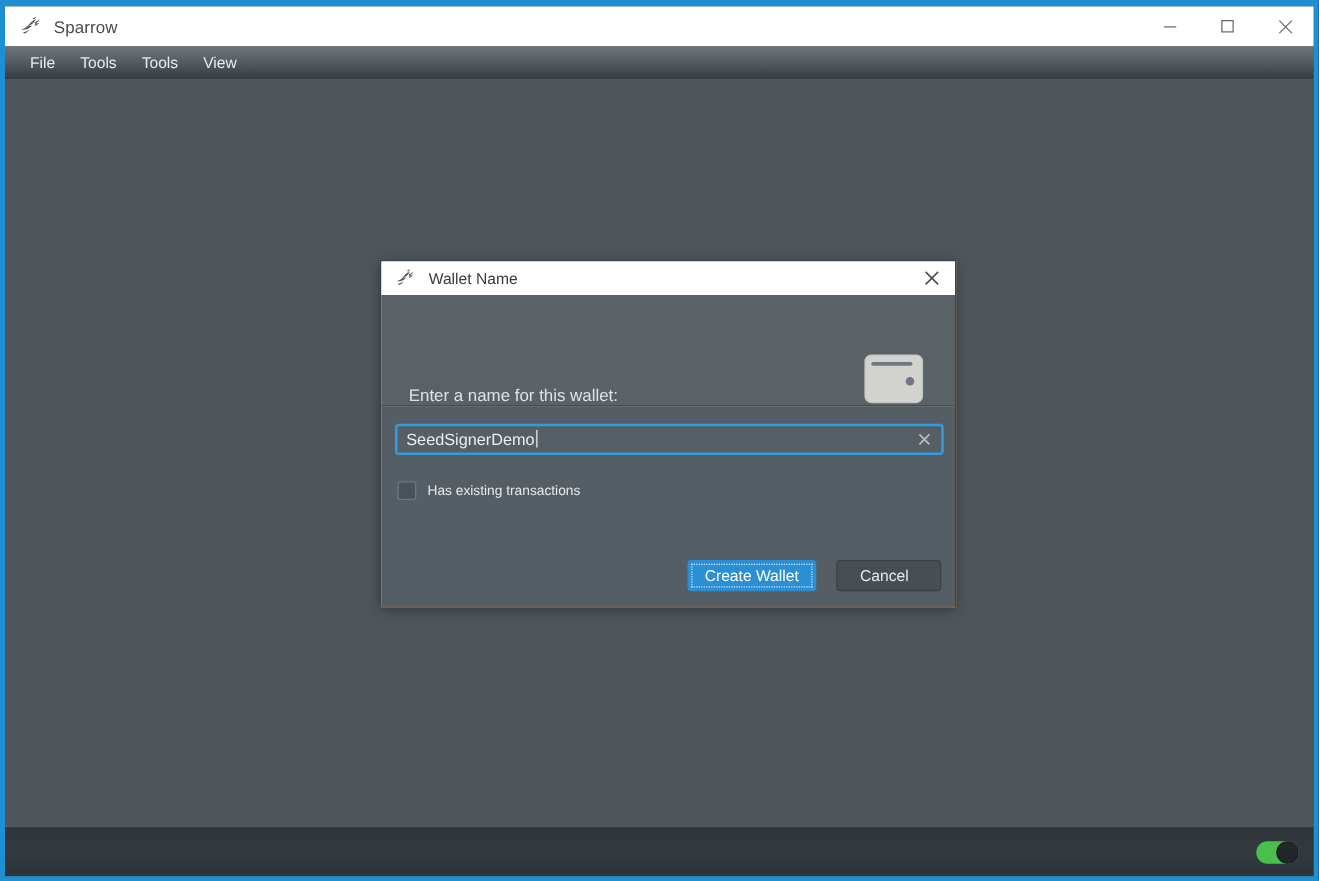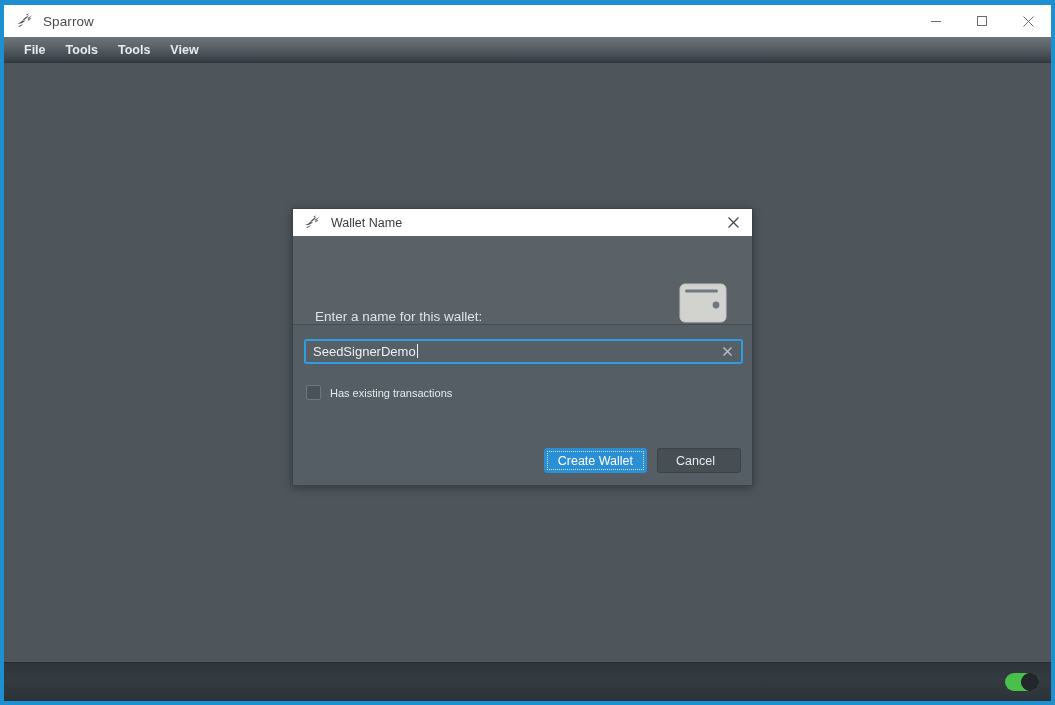--- a/index.html
+++ b/index.html
@@ -75,21 +75,20 @@
     left: 0;
     top: 32px;
     width: 100%;
     height: 26px;
     background: linear-gradient(to bottom, #6d747a 0%, #5d656b 35%, #454d54 75%, #363d43 100%);
     border-bottom: 1px solid #2f363b;
     display: flex;
     align-items: center;
     box-sizing: border-box;
     padding-left: 10px;
-    font-weight: bold;
   }
   .menu-item {
     font-size: 12.5px;
     color: #e8eaec;
     padding: 3px 10px;
     cursor: default;
     white-space: nowrap;
   }
 
   
@@ -134,21 +133,21 @@
     height: 18px;
     border-radius: 50%;
     background: #23272b;
     border: 1px solid #1b1f23;
     box-sizing: border-box;
   }
 
   
   .dialog {
     position: absolute;
-    left: 288px;
+    left: 300px;
     top: 203px;
     width: 461px;
     height: 278px;
     background: #fdba74;
     border: 1px solid #3b4248;
     box-shadow: 0 2px 9px rgba(0,0,0,0.35);
     box-sizing: border-box;
     display: flex;
     flex-direction: column;
     overflow: hidden;
@@ -281,21 +280,21 @@
     margin-left: 9px;
     white-space: nowrap;
   }
 
   .button-row {
     position: absolute;
     right: 11px;
     bottom: 12px;
     display: flex;
     align-items: center;
-    gap: 10px;
+    gap: 16px;
   }
   .btn {
     height: 25px;
     min-width: 84px;
     border-radius: 3px;
     font-size: 12.5px;
     display: flex;
     align-items: center;
     justify-content: center;
     box-sizing: border-box;

